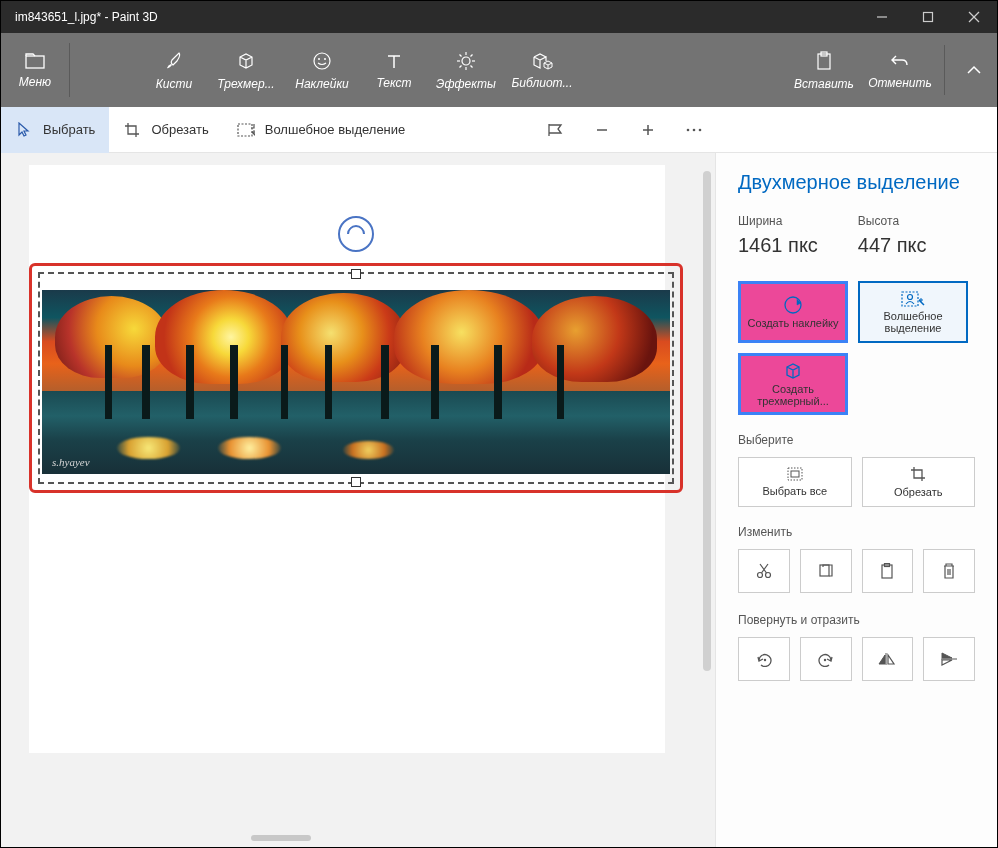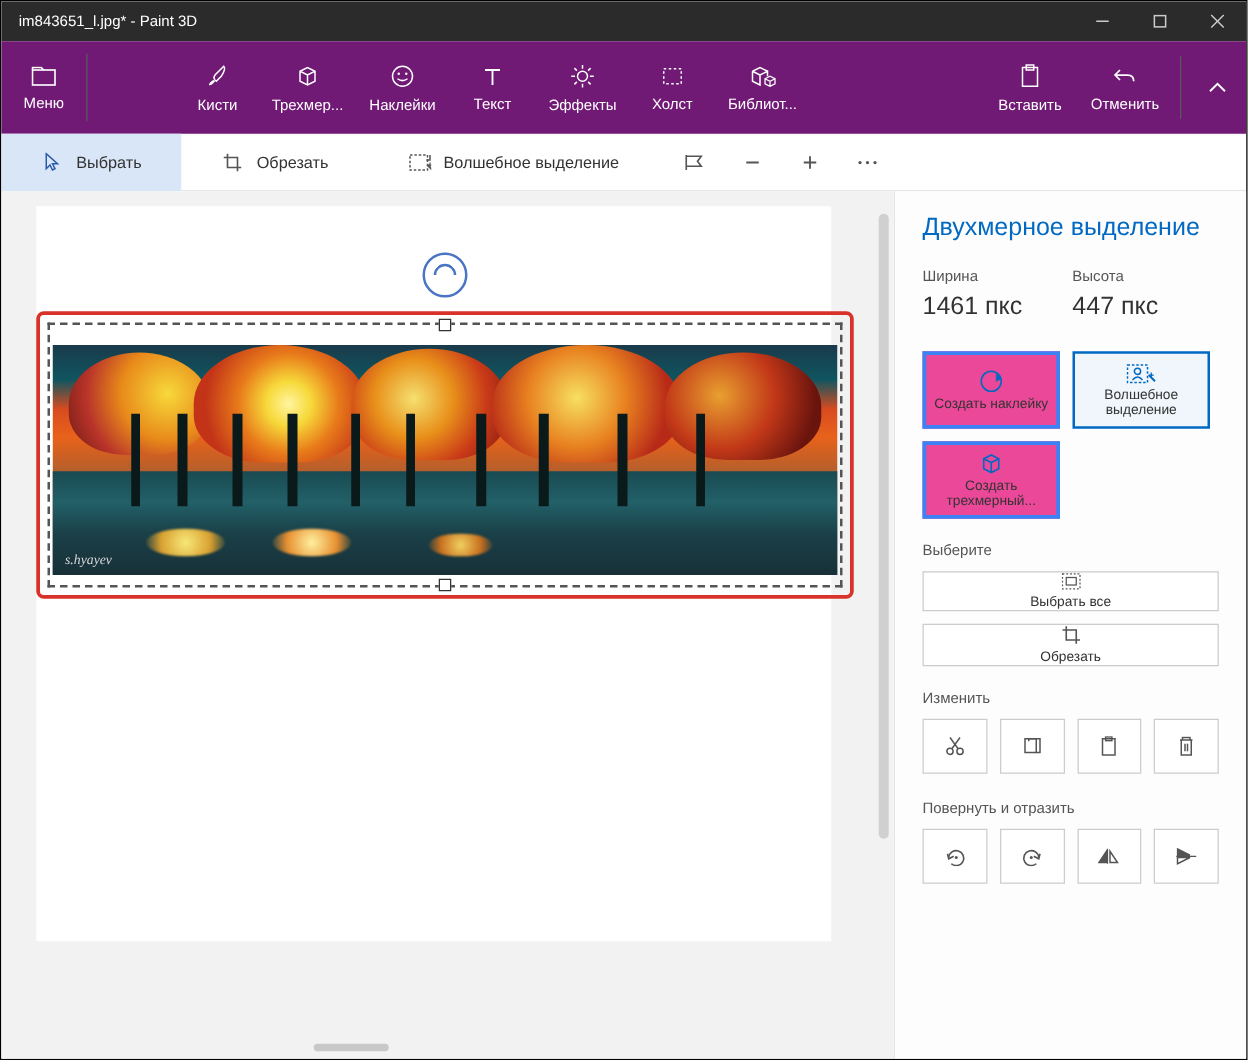--- a/index.html
+++ b/index.html
@@ -5,45 +5,45 @@
 * { box-sizing: border-box; margin: 0; padding: 0; font-family: "Segoe UI", Arial, sans-serif; }
 body { background: #fff; width: 998px; height: 848px; overflow: hidden; position: relative; border: 1px solid #000; }
 
 
 .titlebar { height: 32px; background: #2b2b2b; display: flex; align-items: center; padding-left: 14px; color: #fff; font-size: 12px; }
 .titlebar .ctrls { margin-left: auto; display: flex; }
 .titlebar .ctrl { width: 46px; height: 32px; display: flex; align-items: center; justify-content: center; color: #ccc; }
 .titlebar .ctrl svg { stroke: #ccc; }
 
 
-.ribbon { height: 74px; background: #701a75; display: flex; align-items: stretch; color: #fff; font-size: 11px; }
+.ribbon { height: 74px; background: #737373; display: flex; align-items: stretch; color: #fff; font-size: 11px; font-style: italic; }
 .ribbon .item { display: flex; flex-direction: column; align-items: center; justify-content: center; padding: 6px 4px 4px; width: 68px; gap: 6px; cursor: pointer; }
 .ribbon .item.wide { width: 76px; }
 .ribbon .item .label { white-space: nowrap; overflow: hidden; text-overflow: ellipsis; max-width: 100%; font-size: 12px; }
 .ribbon .sep { width: 1px; background: #5a5a5a; margin: 10px 0; }
 .ribbon .gap { flex: 1; }
 .ribbon .divline { width: 1px; background: #5a5a5a; margin: 12px 6px; }
 .ribbon .chev { width: 46px; display: flex; align-items: center; justify-content: center; }
 
 
 .toolbar { height: 46px; display: flex; align-items: center; border-bottom: 1px solid #e5e5e5; }
-.toolbar .btn { display: flex; align-items: center; gap: 10px; padding: 0 32px; height: 46px; font-size: 13px; color: #333; cursor: pointer; }
+.toolbar .btn { display: flex; align-items: center; gap: 10px; padding: 0 14px; height: 46px; font-size: 13px; color: #333; cursor: pointer; }
 .toolbar .btn.active { background: #d9e6f7; }
 .toolbar .btn .ico { display: flex; align-items: center; justify-content: center; width: 18px; height: 18px; }
 .toolbar .spacer { flex: 1; }
 .toolbar .small { width: 46px; display: flex; align-items: center; justify-content: center; height: 46px; cursor: pointer; color: #555; }
 
 
 .main { display: flex; height: calc(848px - 32px - 74px - 46px); }
 .canvas-area { flex: 1; background: #f2f2f2; position: relative; overflow: hidden; }
 .canvas { position: absolute; left: 28px; top: 12px; width: 636px; height: 588px; background: #fff; }
 .scrollbar-v { position: absolute; right: 4px; top: 18px; width: 8px; height: 500px; background: #d0d0d0; border-radius: 4px; }
 
 
-.sel-outline { position: absolute; left: 28px; top: 96px; width: 654px; height: 230px; border: 3px solid #d8322a; border-radius: 6px; }
+.sel-outline { position: absolute; left: 28px; top: 110px; width: 654px; height: 230px; border: 3px solid #d8322a; border-radius: 6px; }
 .sel-dashed { position: absolute; inset: 6px; border: 2px dashed #555; }
 .sel-handle { position: absolute; width: 10px; height: 10px; background: #fff; border: 1px solid #333; }
 .sel-handle.top { top: -5px; left: 50%; margin-left: -5px; }
 .sel-handle.bottom { bottom: -5px; left: 50%; margin-left: -5px; }
 .rotate-handle { position: absolute; top: -50px; left: 50%; margin-left: -18px; width: 36px; height: 36px; border: 2px solid #4a74c4; border-radius: 50%; background: #fff; display: flex; align-items: center; justify-content: center; }
 .rotate-handle::after { content: ""; width: 14px; height: 14px; border: 2px solid #4a74c4; border-radius: 50%; border-left-color: transparent; border-bottom-color: transparent; transform: rotate(-45deg); }
 
 
 .painting { position: absolute; left: 10px; top: 24px; right: 10px; height: 184px; overflow: hidden; }
 .painting .sky { position: absolute; inset: 0; background: linear-gradient(to bottom, #1a3a4a 0%, #0f5560 15%, #d94b1f 28%, #e8621a 40%, #1a5560 100%); }
@@ -66,21 +66,21 @@
 .panel { width: 282px; background: #fdfdfd; border-left: 1px solid #e5e5e5; padding: 18px 22px; overflow-y: auto; }
 .panel h2 { color: #0169c2; font-size: 20px; font-weight: 400; margin-bottom: 20px; }
 .dim-row { display: flex; gap: 40px; margin-bottom: 24px; }
 .dim .lbl { font-size: 12px; color: #555; margin-bottom: 6px; }
 .dim .val { font-size: 20px; color: #333; }
 .tile-grid { display: flex; flex-wrap: wrap; gap: 10px; margin-bottom: 18px; }
 .tile { width: 110px; height: 62px; border: 3px solid #3b82f6; background: #ec4899; display: flex; flex-direction: column; align-items: center; justify-content: center; gap: 2px; font-size: 11px; color: #333; cursor: pointer; }
 .tile.active { border: 2px solid #0169c2; background: #f0f6fc; }
 .tile .ti { color: #0169c2; }
 .section-lbl { font-size: 12px; color: #555; margin: 6px 0 10px; }
-.btn-row { display: flex; gap: 10px; margin-bottom: 18px; flex-direction: column; }
+.btn-row { display: flex; gap: 10px; margin-bottom: 18px; }
 .flat-btn { flex: 1; height: 50px; border: 1px solid #ccc; background: #fff; display: flex; flex-direction: column; align-items: center; justify-content: center; gap: 4px; font-size: 11px; color: #333; cursor: pointer; }
 .icon-row { display: flex; gap: 10px; margin-bottom: 20px; }
 .icon-btn { flex: 1; height: 44px; border: 1px solid #ccc; background: #fff; display: flex; align-items: center; justify-content: center; cursor: pointer; color: #555; }
 
 
 .bottom-scroll { position: absolute; left: 250px; bottom: 8px; width: 60px; height: 6px; background: #c8c8c8; border-radius: 3px; }
 
 svg { display: block; }
 </style>
 </head>
@@ -155,26 +155,20 @@
           <line x1="1" y1="10" x2="4" y2="10"></line>
           <line x1="16" y1="10" x2="19" y2="10"></line>
           <line x1="3.5" y1="3.5" x2="5.5" y2="5.5"></line>
           <line x1="14.5" y1="14.5" x2="16.5" y2="16.5"></line>
           <line x1="3.5" y1="16.5" x2="5.5" y2="14.5"></line>
           <line x1="14.5" y1="5.5" x2="16.5" y2="3.5"></line>
         </g>
       </svg>
     <span class="label">Эффекты</span>
   </div>
-  <div class="item">
-    <svg width="20" height="18">
-        <rect x="3" y="3" width="14" height="12" fill="none" stroke="#fff" stroke-width="1.2" stroke-dasharray="2 2"></rect>
-      </svg>
-    <span class="label">Холст</span>
-  </div>
   <div class="item wide">
     <svg width="22" height="18">
         <path d="M3 5 L9 2 L15 5 M3 5 L3 13 L9 16 L9 8 L3 5 M9 8 L15 5 L15 9" fill="none" stroke="#fff" stroke-width="1.2"></path>
         <path d="M13 11 L17 9 L21 11 L21 15 L17 17 L13 15 Z M13 11 L17 13 L21 11 M17 13 L17 17" fill="none" stroke="#fff" stroke-width="1"></path>
       </svg>
     <span class="label">Библиот...</span>
   </div>
   <div class="gap"></div>
   <div class="item wide">
     <svg width="18" height="20">

